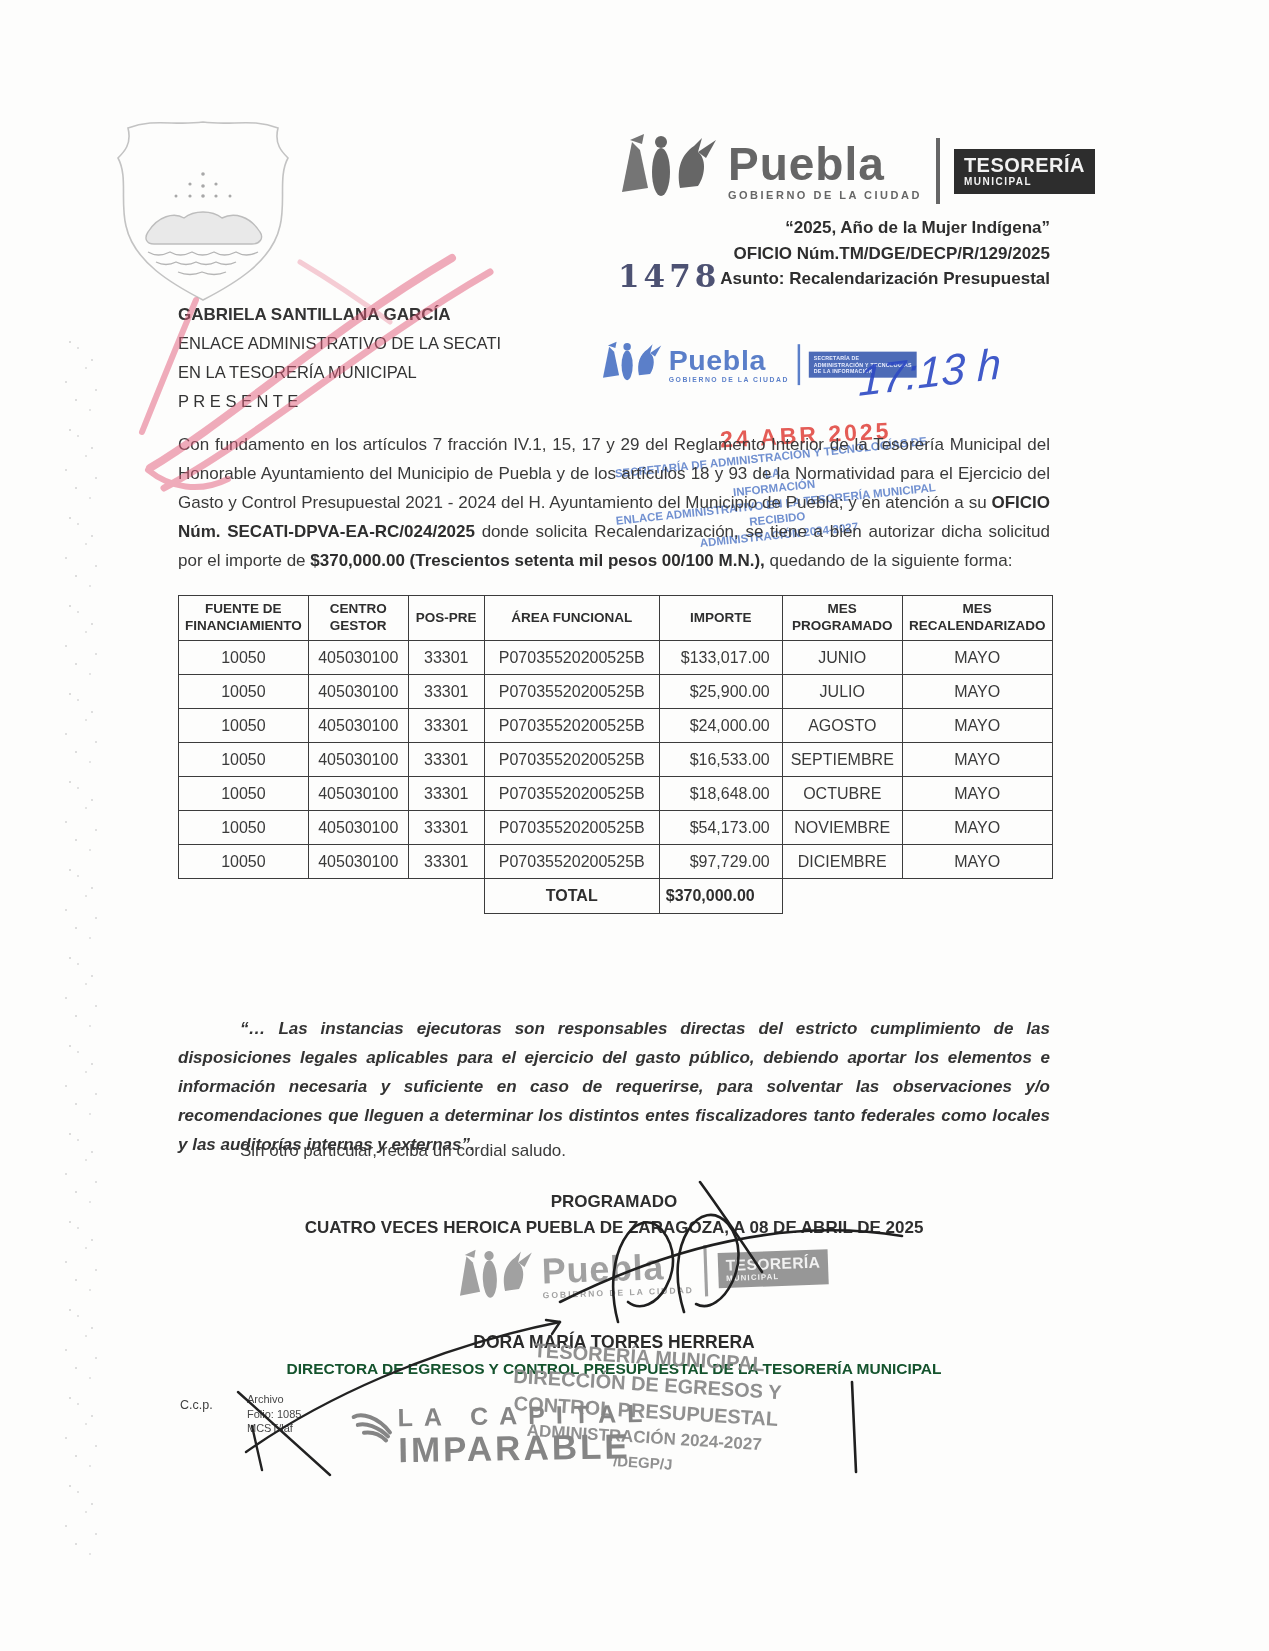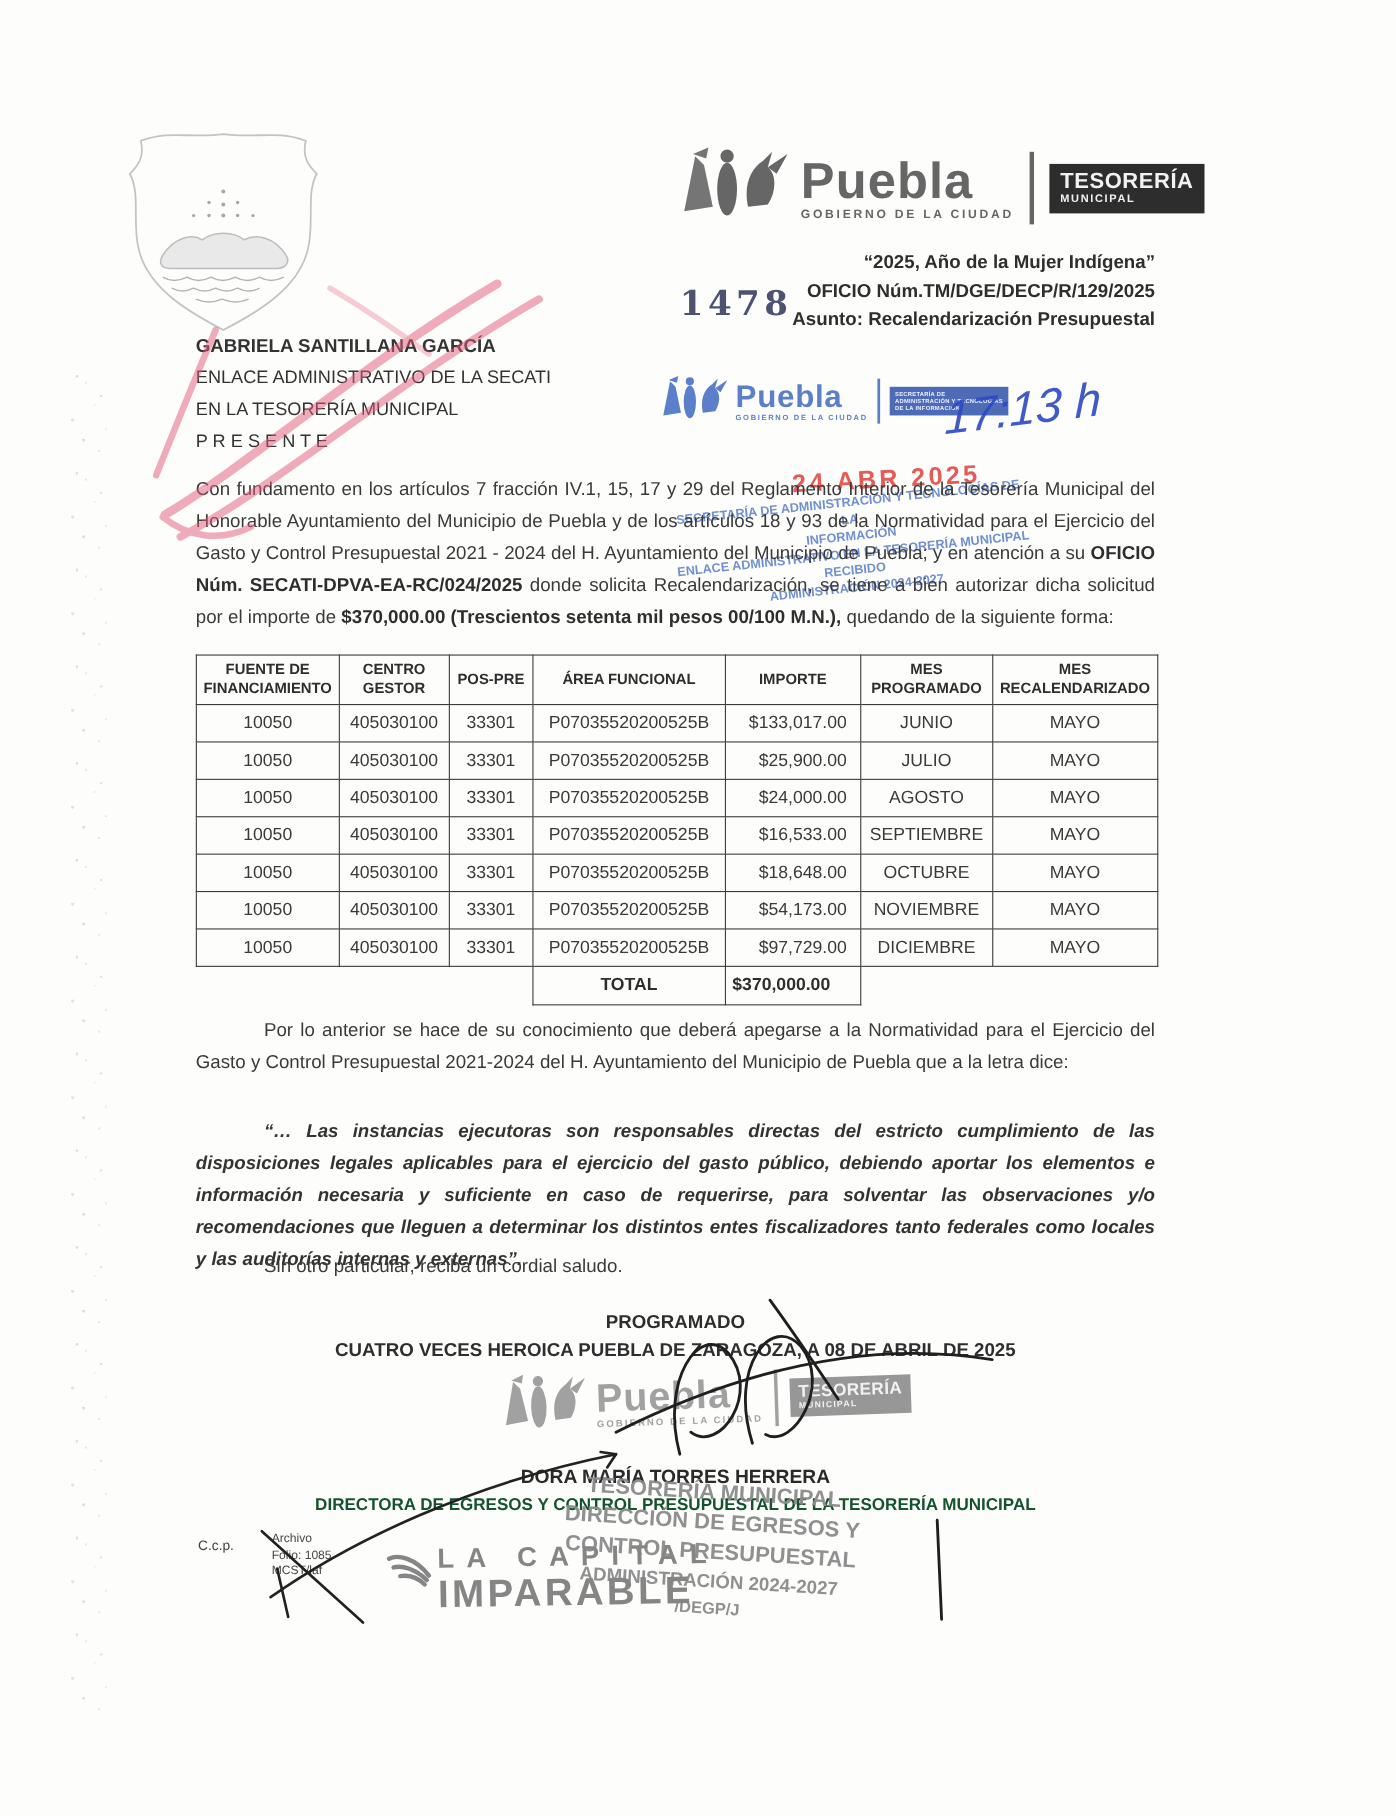--- a/index.html
+++ b/index.html
@@ -35,21 +35,21 @@
   .badge-l1{font-size:20px;font-weight:800;letter-spacing:.5px;}
   .badge-l2{font-size:10px;font-weight:700;letter-spacing:1.5px;margin-top:2px;}
   
   .brand-blue{left:598px;top:338px;color:#4a72c4;transform:scale(.62);transform-origin:left top;opacity:.9;}
   .brand-blue .brand-badge{background:#3b5cb0;color:#e8edff;padding:5px 8px;}
   .brand-blue .badge-sm{font-size:8.5px;font-weight:700;letter-spacing:.4px;line-height:1.25;}
   
   .brand-grey{left:452px;top:1246px;color:#9a9a9a;transform:scale(.78) rotate(-2deg);transform-origin:left top;opacity:.92;}
   .brand-grey .brand-badge{background:#8f8f8f;color:#f1f1f1;}
   
-  .header-lines{position:absolute;left:560px;top:226px;width:490px;text-align:right;
+  .header-lines{position:absolute;left:560px;top:215px;width:490px;text-align:right;
     font-weight:700;font-size:17px;line-height:25.5px;color:#2e2e2e;}
   .folio-stamp{position:absolute;left:618px;top:258px;
     font-family:"DejaVu Serif",serif;font-weight:700;font-size:31px;
     letter-spacing:4px;color:#3f4468;opacity:.92;}
   
   .recipient{position:absolute;left:178px;top:300px;font-size:16.5px;line-height:29px;color:#333;}
   .recipient .r-name{font-weight:700;font-size:17px;}
   
   .date-stamp{position:absolute;left:720px;top:422px;color:#e0403a;font-weight:700;
     font-size:23px;letter-spacing:3px;transform:rotate(-3deg);opacity:.85;}
@@ -291,21 +291,20 @@
         <td></td>
         <td></td>
         <td class="t-label">TOTAL</td>
         <td class="t-value">$370,000.00</td>
         <td></td>
         <td></td>
       </tr>
     </tbody>
   </table>
 
-  <div class="body-p p2">Por lo anterior se hace de su conocimiento que deberá apegarse a la Normatividad para el Ejercicio del Gasto y Control Presupuestal 2021-2024 del H. Ayuntamiento del Municipio de Puebla que a la letra dice:</div>
   <div class="body-p quote">“… Las instancias ejecutoras son responsables directas del estricto cumplimiento de las disposiciones legales aplicables para el ejercicio del gasto público, debiendo aportar los elementos e información necesaria y suficiente en caso de requerirse, para solventar las observaciones y/o recomendaciones que lleguen a determinar los distintos entes fiscalizadores tanto federales como locales y las auditorías internas y externas”.</div>
   <div class="body-p closing">Sin otro particular, reciba un cordial saludo.</div>
 
   <div class="atentamente">PROGRAMADO</div>
   <div class="date-line">CUATRO VECES HEROICA PUEBLA DE ZARAGOZA, A 08 DE ABRIL DE 2025</div>
 
   <div class="brand brand-grey">
     <svg class="brand-icon" width="104" height="86" viewBox="0 0 104 86" fill="currentColor">
       <path d="M8 64 L18 14 L26 22 L34 60 Z"></path>
       <path d="M16 12 L30 6 L28 16 Z"></path>

